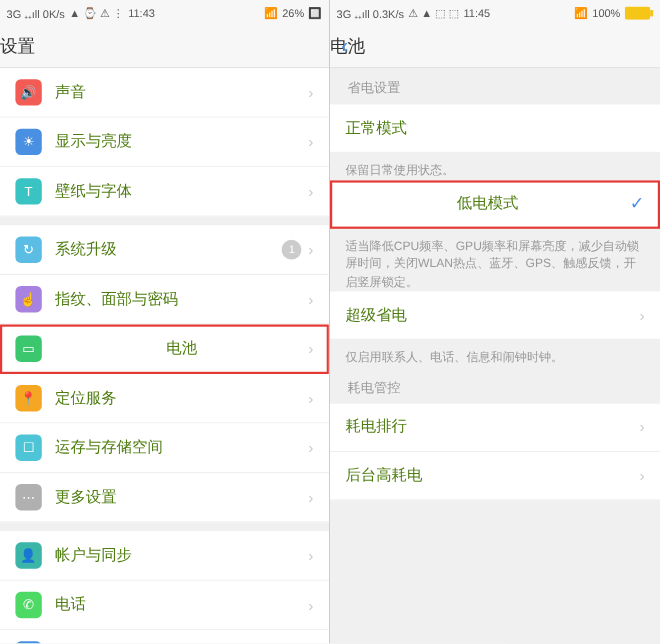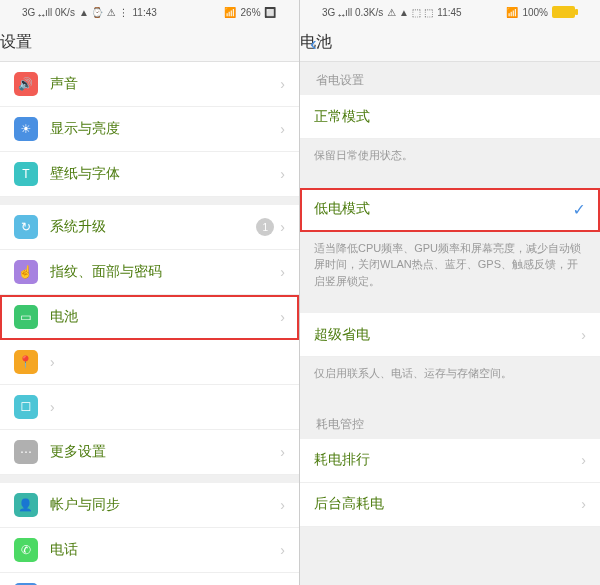--- a/index.html
+++ b/index.html
@@ -18,21 +18,21 @@
       position: relative;
       overflow: hidden;
     }
     .screen-left { border-right: 1px solid #ccc; }
     .status-bar {
       height: 24px;
       background: #f7f7f7;
       display: flex;
       justify-content: space-between;
       align-items: center;
-      padding: 0 22px;
+      padding: 0 6px;
       font-size: 10px;
       color: #555;
     }
     .status-left, .status-right {
       display: flex;
       align-items: center;
       gap: 4px;
     }
     .battery-svg-yellow { width: 26px; height: 12px; }
     .header {
@@ -77,20 +77,21 @@
       padding: 10px 14px;
       background: #fff;
       border-bottom: 1px solid #eee;
       min-height: 44px;
       position: relative;
     }
     .list-item.highlighted {
       outline: 2px solid #e53935;
       outline-offset: -2px;
       z-index: 5;
+      text-align: center;
     }
     .item-icon {
       width: 24px;
       height: 24px;
       border-radius: 5px;
       margin-right: 12px;
       flex-shrink: 0;
       display: flex;
       align-items: center;
       justify-content: center;
@@ -113,21 +114,21 @@
       align-items: center;
       justify-content: center;
       padding: 0 5px;
       margin-right: 6px;
     }
     .chevron {
       color: #ccc;
       font-size: 14px;
     }
     .desc {
-      padding: 8px 14px 24px;
+      padding: 8px 14px 0;
       font-size: 11px;
       color: #999;
       background: #f0f0f0;
       line-height: 1.5;
     }
     .checkmark {
       color: #4a90e2;
       font-size: 16px;
     }
     
@@ -210,26 +211,28 @@
       <div class="item-icon bg-green">
           <span>▭</span>
         </div>
       <span class="item-label">电池</span>
       <span class="chevron">›</span>
     </div>
     <div class="list-item">
       <div class="item-icon bg-orange">
           <span>📍</span>
         </div>
+      <span class="item-label">定位服务</span>
       <span class="chevron">›</span>
     </div>
     <div class="list-item">
       <div class="item-icon bg-cyan">
           <span>☐</span>
         </div>
+      <span class="item-label">运存与存储空间</span>
       <span class="chevron">›</span>
     </div>
     <div class="list-item">
       <div class="item-icon bg-gray">
           <span>⋯</span>
         </div>
       <span class="item-label">更多设置</span>
       <span class="chevron">›</span>
     </div>
   </div>
@@ -290,21 +293,21 @@
   <div class="list-item highlighted">
     <span class="item-label">低电模式</span>
     <span class="checkmark">✓</span>
   </div>
   <div class="desc">适当降低CPU频率、GPU频率和屏幕亮度，减少自动锁屏时间，关闭WLAN热点、蓝牙、GPS、触感反馈，开启竖屏锁定。</div>
 
   <div class="list-item">
     <span class="item-label">超级省电</span>
     <span class="chevron">›</span>
   </div>
-  <div class="desc">仅启用联系人、电话、运存与存储空间。</div>
+  <div class="desc">仅启用联系人、电话、信息和闹钟时钟。</div>
 
   <div class="section-header">耗电管控</div>
 
   <div class="list-item">
     <span class="item-label">耗电排行</span>
     <span class="chevron">›</span>
   </div>
   <div class="list-item">
     <span class="item-label">后台高耗电</span>
     <span class="chevron">›</span>

